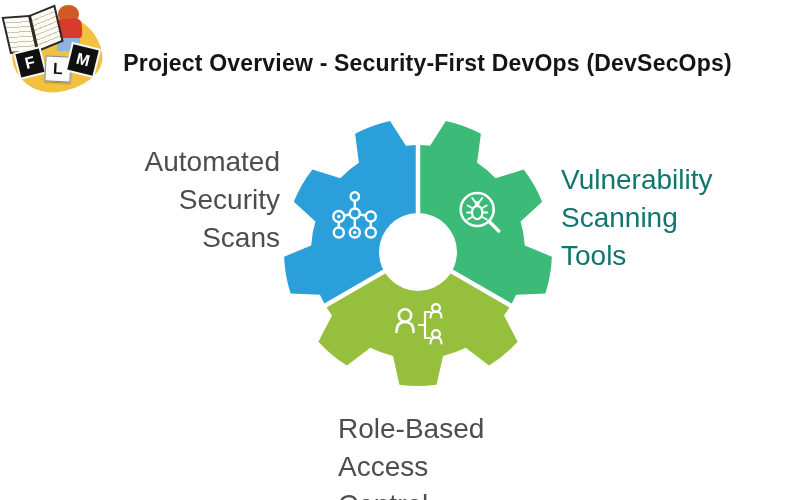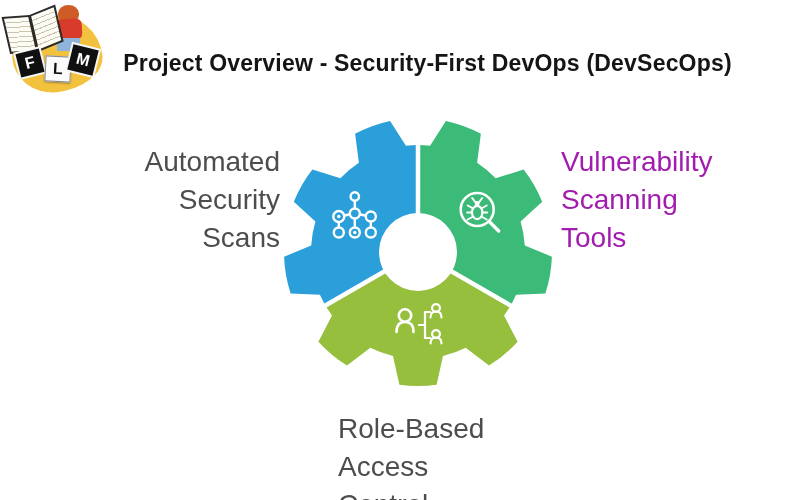--- a/index.html
+++ b/index.html
@@ -107,15 +107,15 @@
       <path d="M1,0 L7,0 M7,-13 L7,13 M7,-13 L12,-13 M7,13 L12,13" stroke-width="2.2"></path>
       <circle cx="18" cy="-17" r="3.9" stroke-width="2.2"></circle>
       <path d="M12.5,-7.5 C12.5,-12 14.5,-13.5 18,-13.5 C21.5,-13.5 23.5,-12 23.5,-7.5" stroke-width="2.2"></path>
       <circle cx="18" cy="9" r="3.9" stroke-width="2.2"></circle>
       <path d="M12.5,18.5 C12.5,14 14.5,12.5 18,12.5 C21.5,12.5 23.5,14 23.5,18.5" stroke-width="2.2"></path>
         </g>
       </g>
     </svg>
 
   <div class="label label-left" style="color: rgb(77, 77, 77);">Automated Security Scans</div>
-  <div class="label label-right" style="color: #a21caf;">Vulnerability Scanning Tools</div>
+  <div class="label label-right" style="color: #0f766e; margin-top: 18px;">Vulnerability Scanning Tools</div>
   <div class="label label-bottom" style="color: rgb(77, 77, 77);">Role-Based Access Control</div>
 </div>
 
 </body></html>

